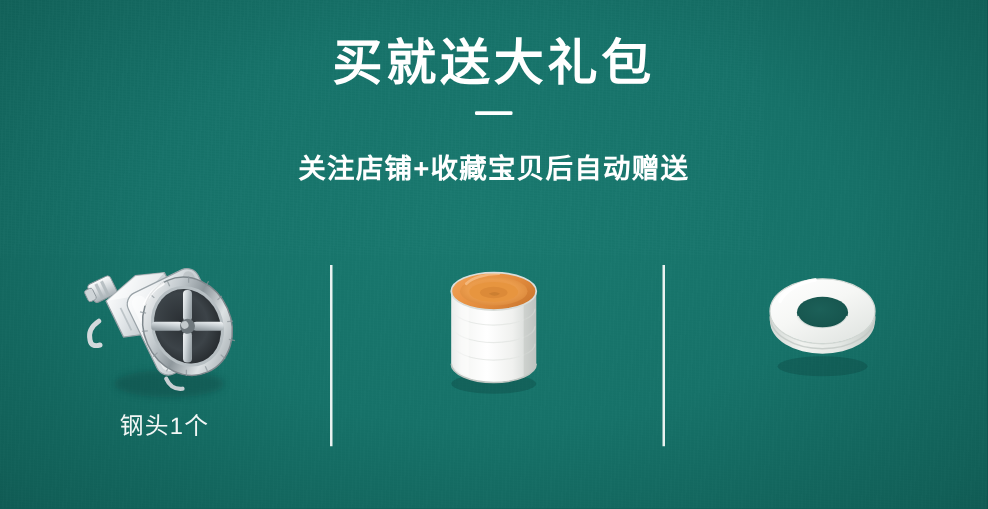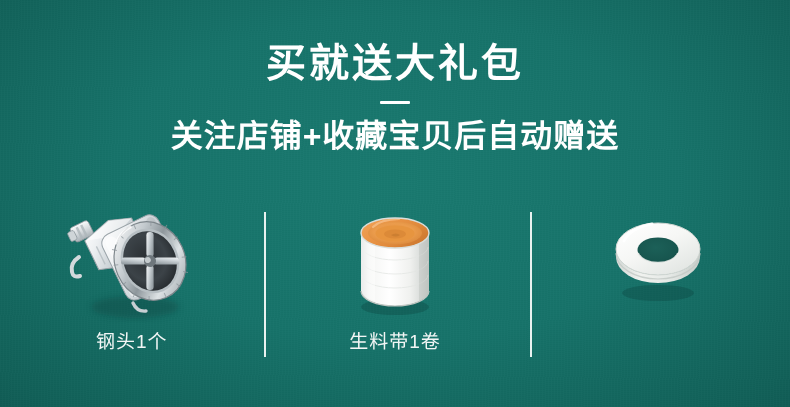--- a/index.html
+++ b/index.html
@@ -47,41 +47,41 @@
   }
 
   .header {
     position: absolute;
     top: 0; left: 0; right: 0;
     text-align: center;
     z-index: 3;
   }
 
   .title {
-    margin: 12px;
+    margin: 0;
     padding-top: 28px;
     font-size: 40px;
     line-height: 46px;
     font-weight: bold;
     color: #ffffff;
     letter-spacing: 3px;
   }
 
   .divider-dash {
     width: 30px;
     height: 3px;
     background: #ffffff;
     margin: 15px auto 0 auto;
     border-radius: 1px;
   }
 
   .subtitle {
-    margin: 1px;
+    margin: 12px;
     padding-top: 14px;
-    font-size: 32px;
+    font-size: 22px;
     line-height: 34px;
     font-weight: bold;
     color: #ffffff;
     letter-spacing: 1px;
     text-align: center;
   }
 
   
   .products {
     position: absolute;
@@ -299,21 +299,20 @@
           <ellipse cx="60" cy="42.5" rx="19.5" ry="8" fill="#e7953f"></ellipse>
           <ellipse cx="60" cy="43" rx="11" ry="4.6" fill="#dc8a38"></ellipse>
 
           <path d="M56 44 q5 -3 9 0 q-4 3 -9 0 Z" fill="#c97c30" opacity=".85"></path>
 
           <path d="M38 36 a30 13 0 0 1 26 -8" fill="none" stroke="#f7c18c" stroke-width="2.2" opacity=".75" stroke-linecap="round"></path>
 
           <ellipse cx="60" cy="42" rx="34" ry="15" fill="none" stroke="#d9dedb" stroke-width="1.4"></ellipse>
         </svg>
       </div>
-      <div class="caption">生料带1卷</div>
     </div>
 
     <div class="product">
       <div class="art">
         <svg width="120" height="138" viewBox="0 0 120 138" aria-hidden="true">
           <defs>
             <linearGradient id="washTop" x1="0.1" y1="0" x2="0.9" y2="1">
               <stop offset="0%" stop-color="#ffffff"></stop>
               <stop offset="45%" stop-color="#f6f7f5"></stop>
               <stop offset="100%" stop-color="#dfe3e0"></stop>

